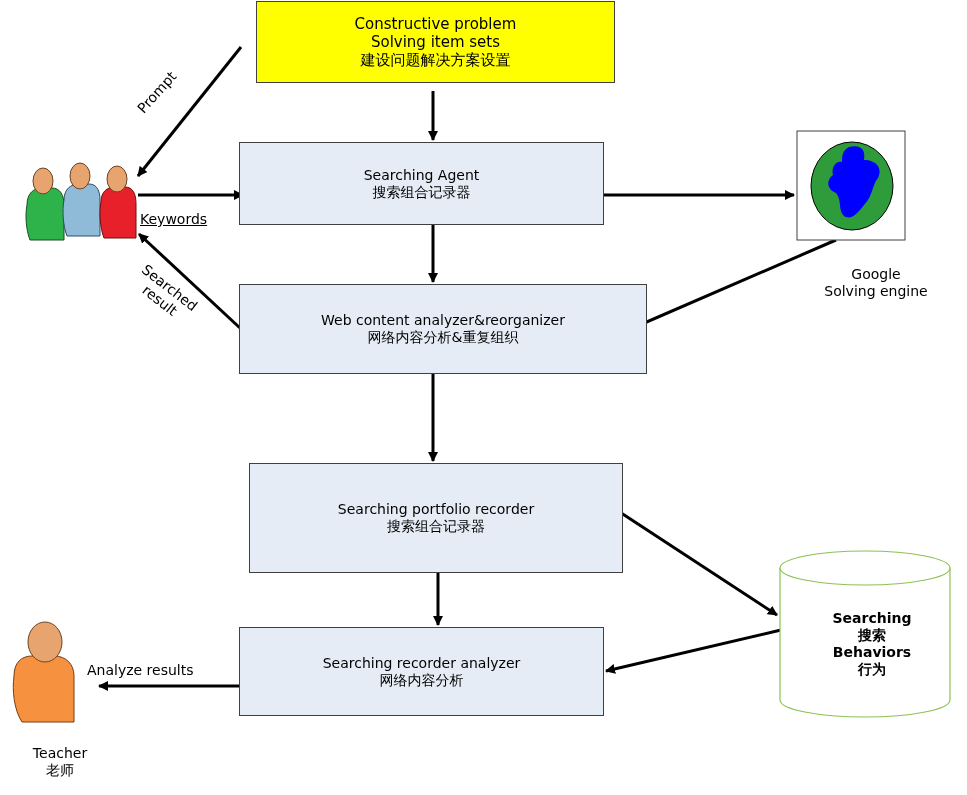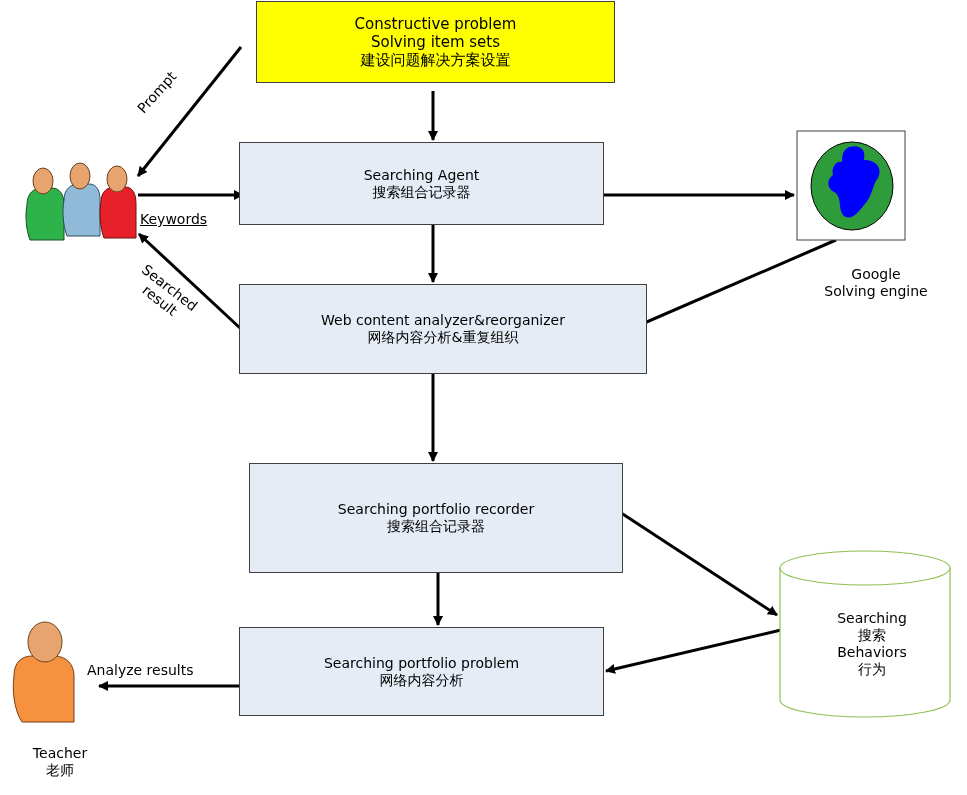--- a/index.html
+++ b/index.html
@@ -75,38 +75,38 @@
   <span>Web content analyzer&amp;reorganizer</span>
   <span>网络内容分析&amp;重复组织</span>
 </div>
 
 <div class="box" style="left:249px;top:463px;width:374px;height:110px;">
   <span>Searching portfolio recorder</span>
   <span>搜索组合记录器</span>
 </div>
 
 <div class="box" style="left:239px;top:627px;width:365px;height:89px;">
-  <span>Searching portfolio problem</span>
+  <span>Searching recorder analyzer</span>
   <span>网络内容分析</span>
 </div>
 
 <div class="label" style="left:132px;top:84px;transform:rotate(-48deg);transform-origin:center;">Prompt</div>
 <div class="label" style="left:140px;top:211px;text-decoration:underline;">Keywords</div>
 <div class="label" style="left:132px;top:278px;transform:rotate(38deg);transform-origin:center;line-height:16px;">
   <div>Searched</div>
   <div>result</div>
 </div>
 <div class="label" style="left:87px;top:662px;">Analyze results</div>
 
 <div class="label" style="left:816px;top:266px;width:120px;">
   <div>Google</div>
   <div>Solving engine</div>
 </div>
 
-<div class="label" style="left:812px;top:610px;width:120px;">
+<div class="label" style="left:812px;top:610px;width:120px;font-weight:bold;">
   <div>Searching</div>
   <div>搜索</div>
   <div>Behaviors</div>
   <div>行为</div>
 </div>
 
 <svg class="figure" style="left:22px;top:160px;" width="118" height="86" viewBox="0 0 118 86">
   <g>
     <path d="M5,45 C5,33 12,28 20,28 L30,28 C38,28 42,35 42,45 L42,80 L8,80 C4,70 3,55 5,45 Z" fill="#2db34a" stroke="#1b4d22" stroke-width="1"></path>
     <ellipse cx="21" cy="21" rx="10" ry="13" fill="#e7a46e" stroke="#6b4423" stroke-width="1"></ellipse>

